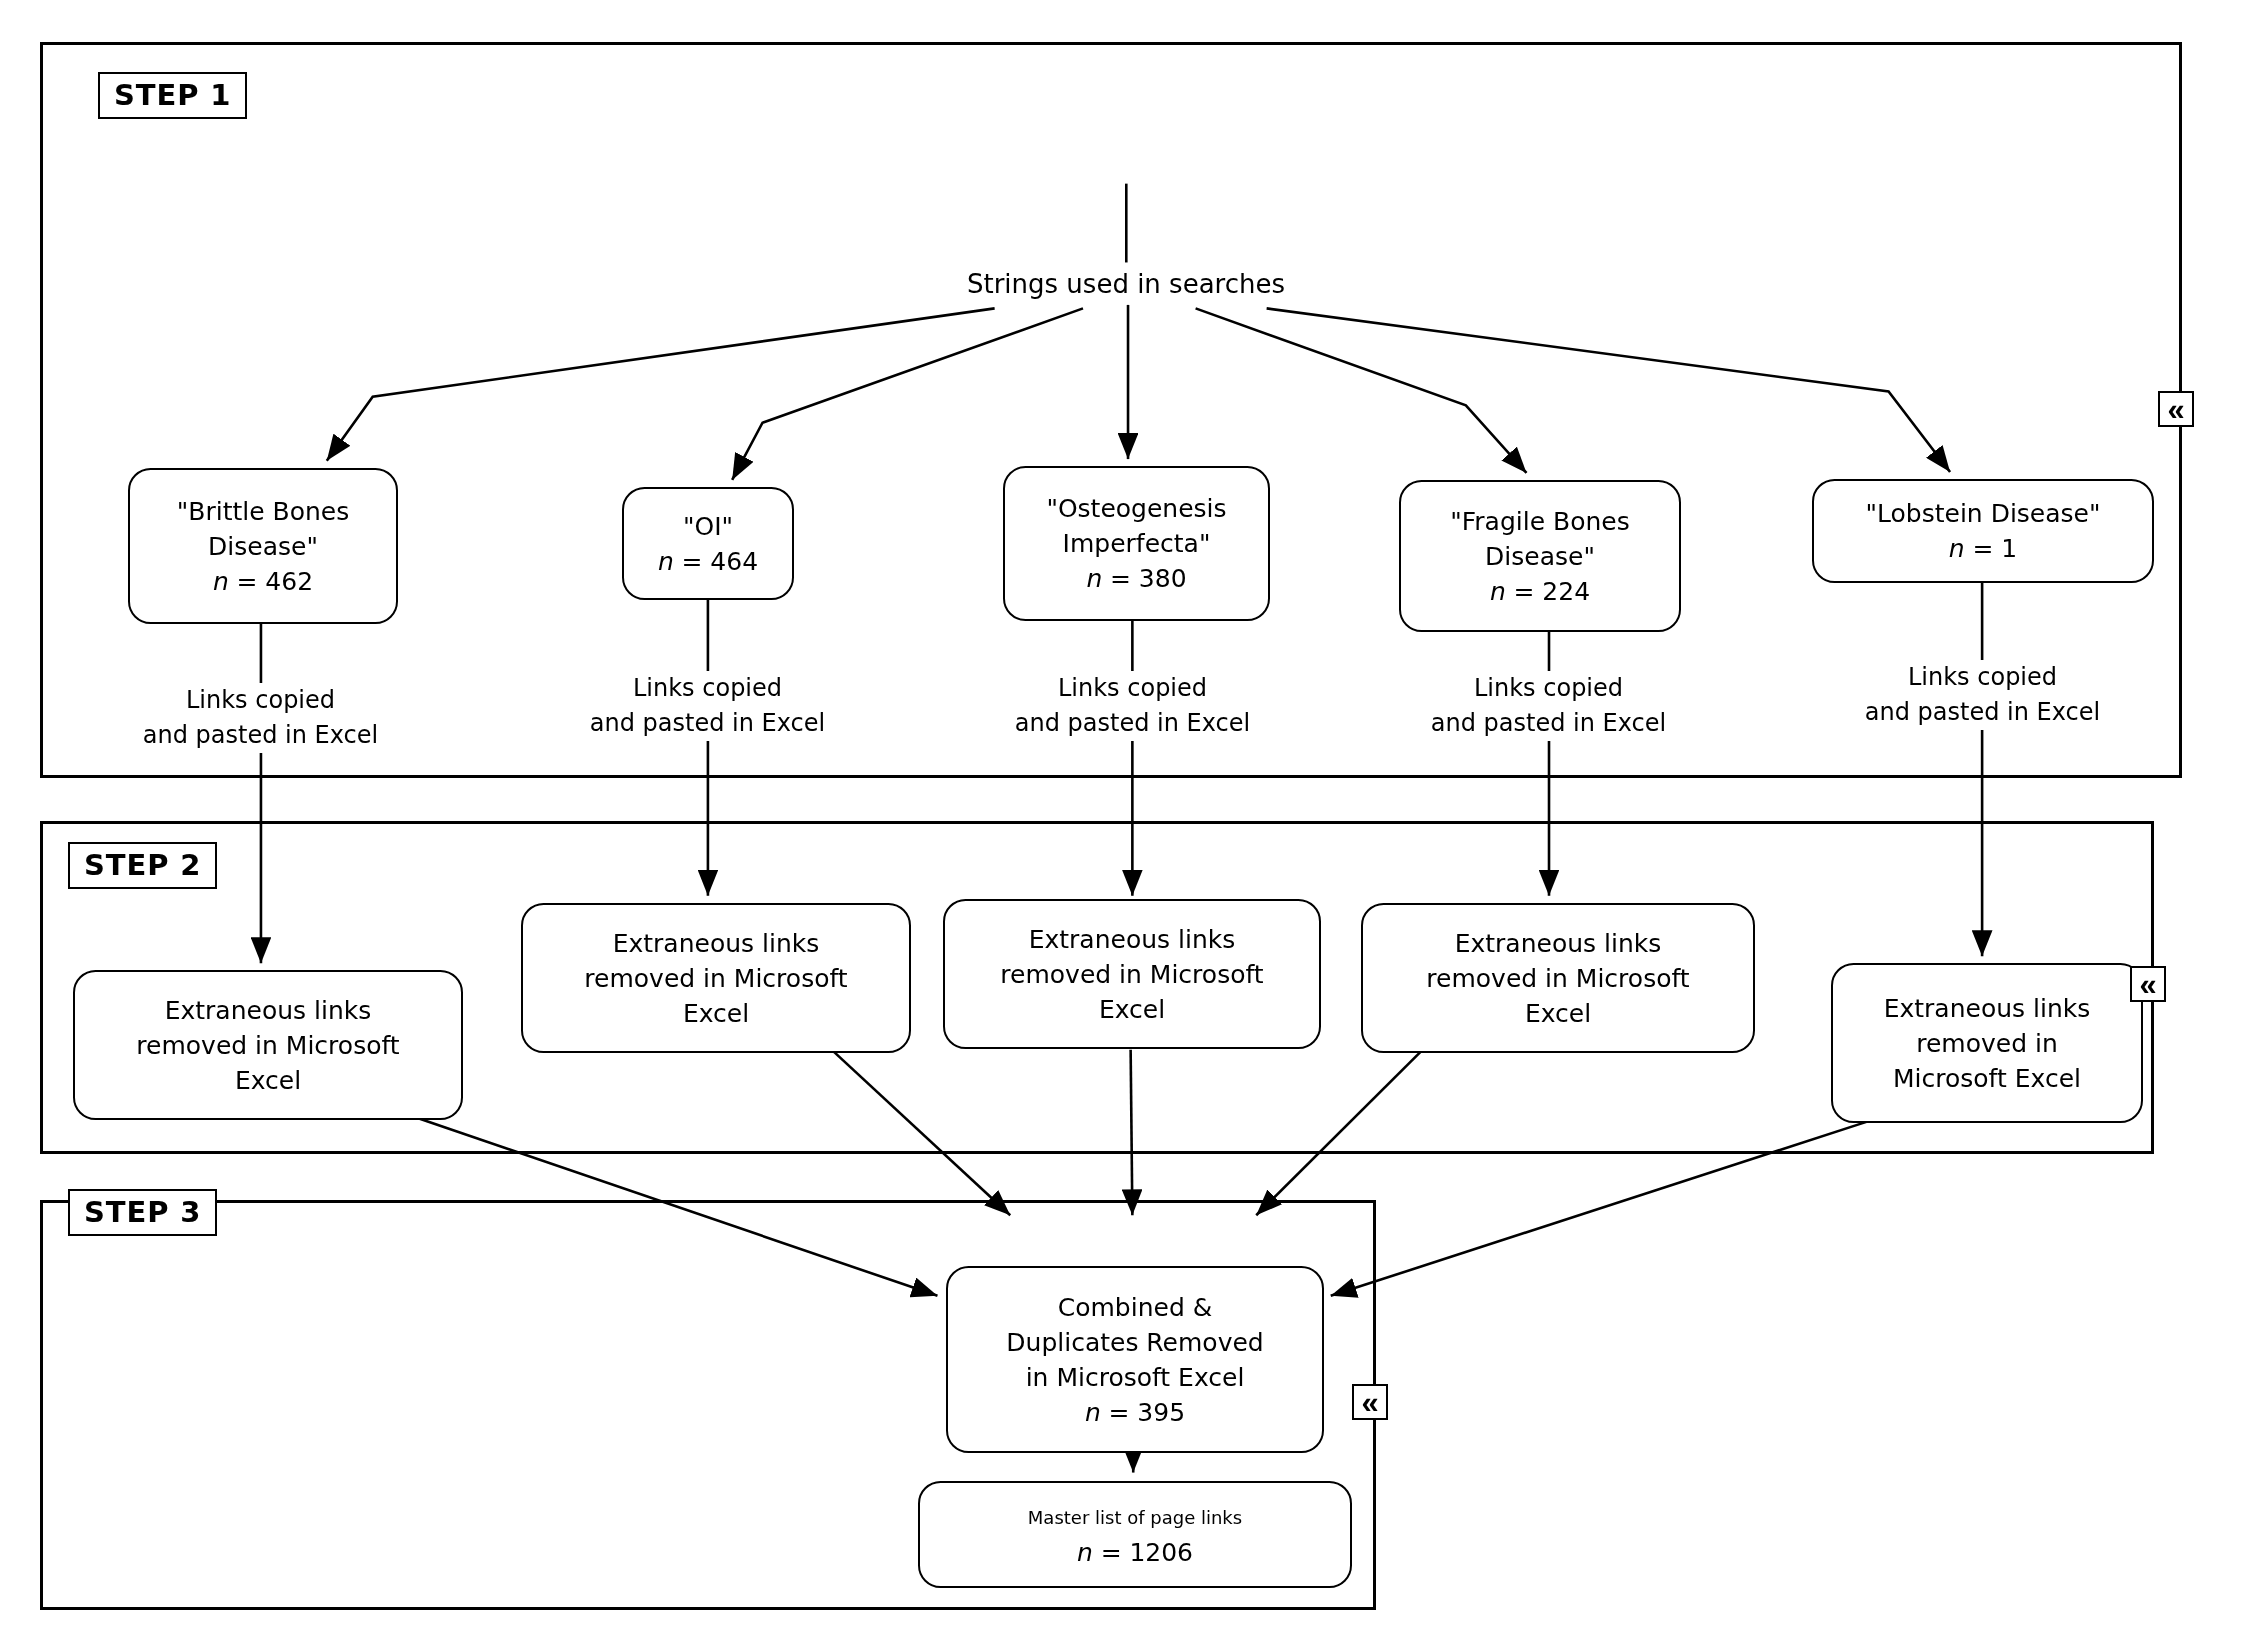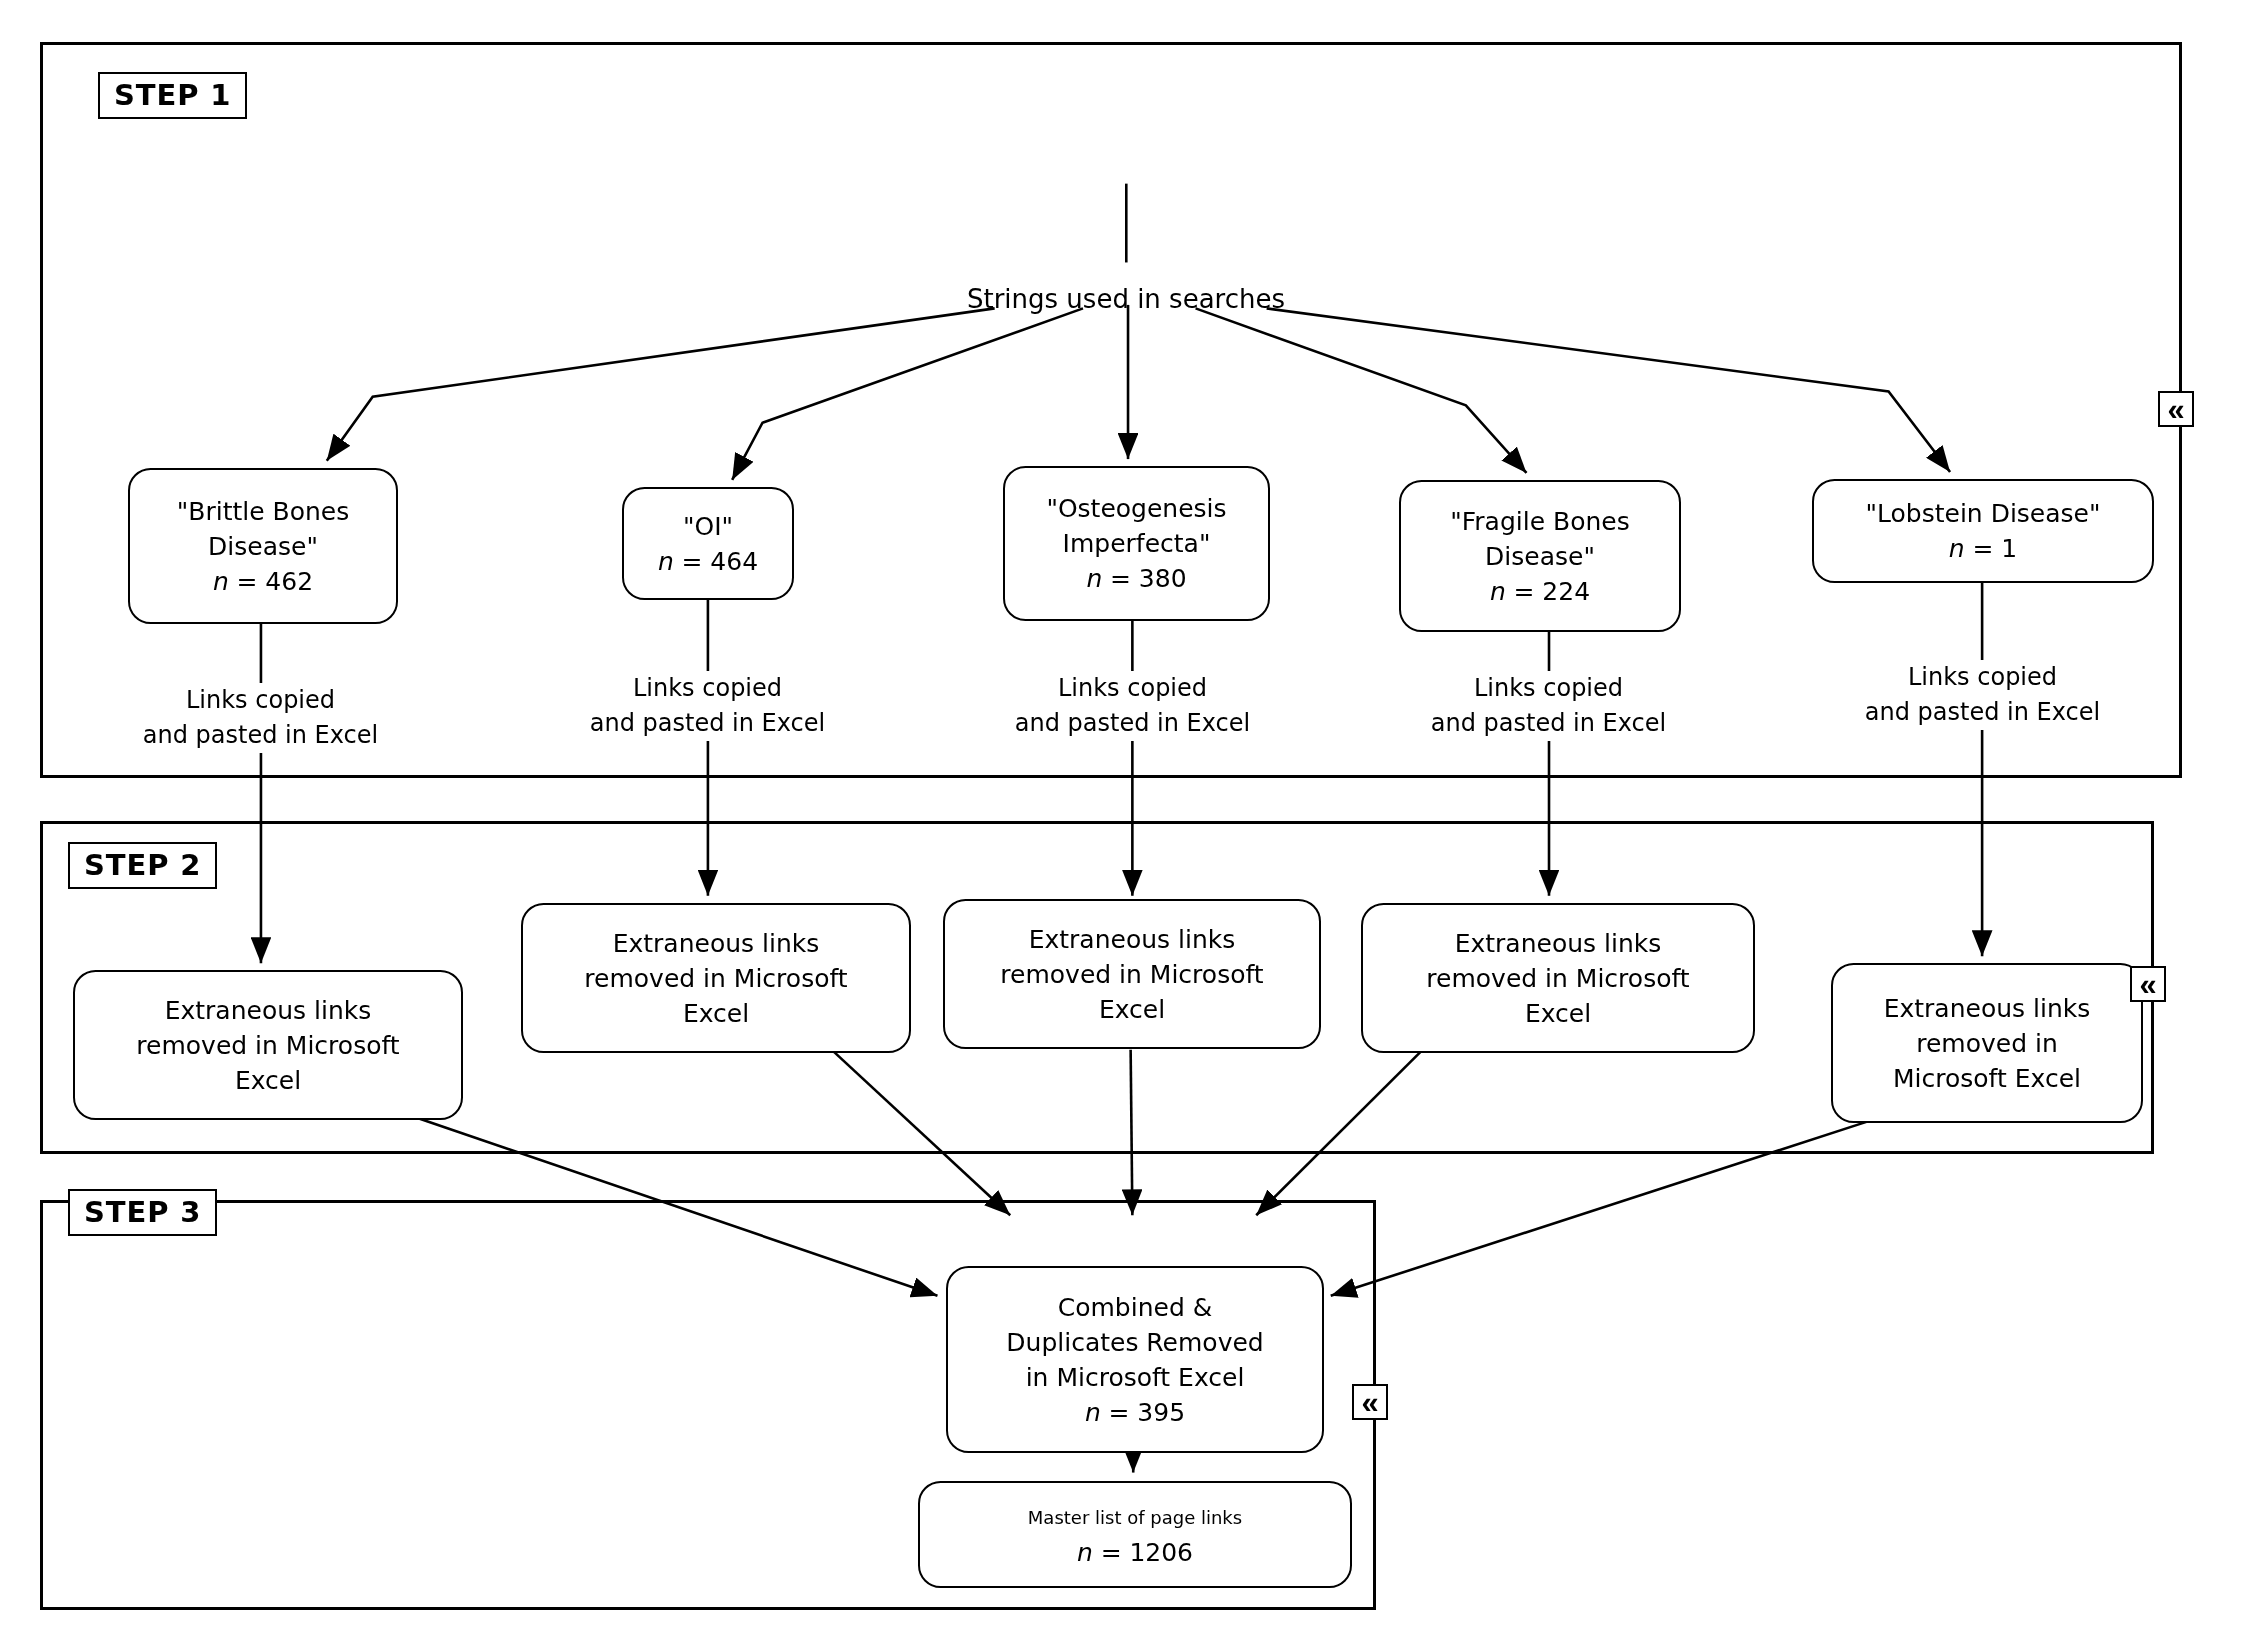--- a/index.html
+++ b/index.html
@@ -76,21 +76,21 @@
 
       <path d="M1308,1624 V1700" marker-end="url(#ah)"></path>
     </g>
   </svg>
 
   <div class="steplabel" style="left:68px;top:72px;margin-left:30px;">STEP 1</div>
   <div class="steplabel" style="left:68px;top:842px;">STEP 2</div>
   <div class="steplabel" style="left:68px;top:1189px;">STEP 3</div>
 
 
-  <div class="flabel" style="left:866px;top:282px;width:520px;font-size:26px;">Strings used in searches</div>
+  <div class="flabel" style="left:866px;top:267px;width:520px;font-size:26px;">Strings used in searches</div>
 
   <div class="node" style="left:128px;top:468px;width:266px;height:152px;">
     <div class="txt">"Brittle Bones
 Disease"</div>
     <div class="nrow">
       <span class="nvar">n</span><span class="neq">=</span><span>462</span>
     </div>
   </div>
 
   <div class="node" style="left:622px;top:487px;width:168px;height:109px;">

